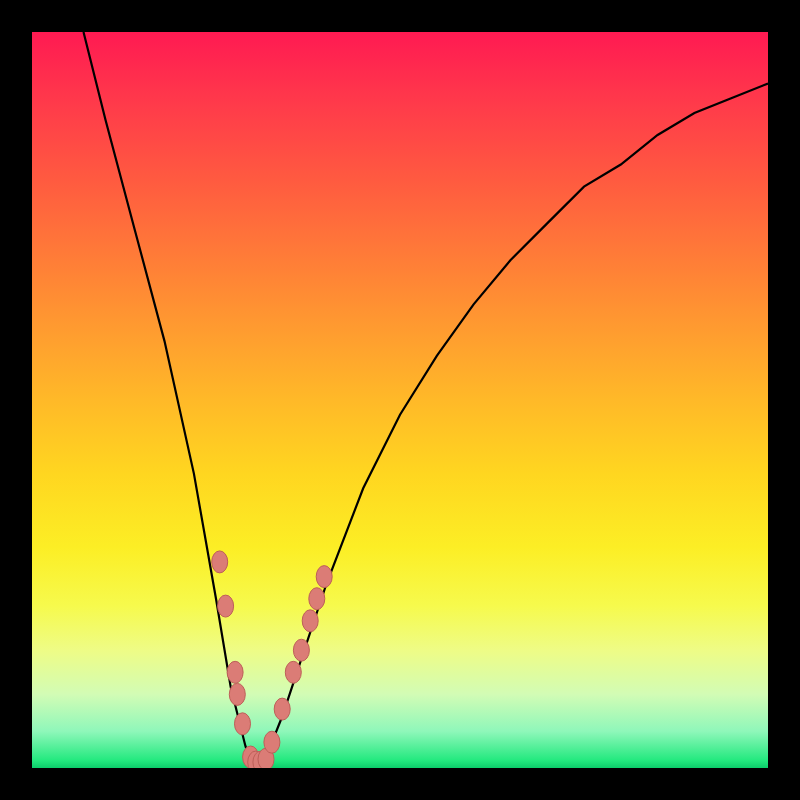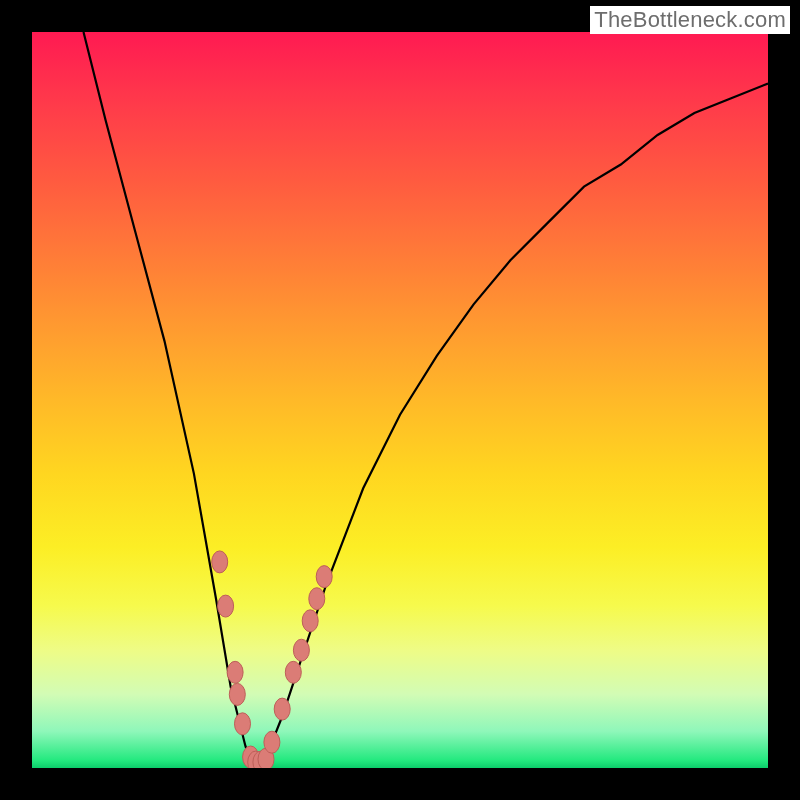--- a/index.html
+++ b/index.html
@@ -87,14 +87,13 @@
           <ellipse cx="239.9" cy="710.2" rx="8" ry="11" class="blob"></ellipse>
           <ellipse cx="250.2" cy="677.1" rx="8" ry="11" class="blob"></ellipse>
           <ellipse cx="261.3" cy="640.3" rx="8" ry="11" class="blob"></ellipse>
           <ellipse cx="269.4" cy="618.2" rx="8" ry="11" class="blob"></ellipse>
           <ellipse cx="278.2" cy="588.8" rx="8" ry="11" class="blob"></ellipse>
           <ellipse cx="284.8" cy="566.7" rx="8" ry="11" class="blob"></ellipse>
           <ellipse cx="292.2" cy="544.6" rx="8" ry="11" class="blob"></ellipse>
         </g>
     </svg>
   </div>
-  <div class="watermark">TheBottleneck.com</div>
 </div>
 
 </body></html>

